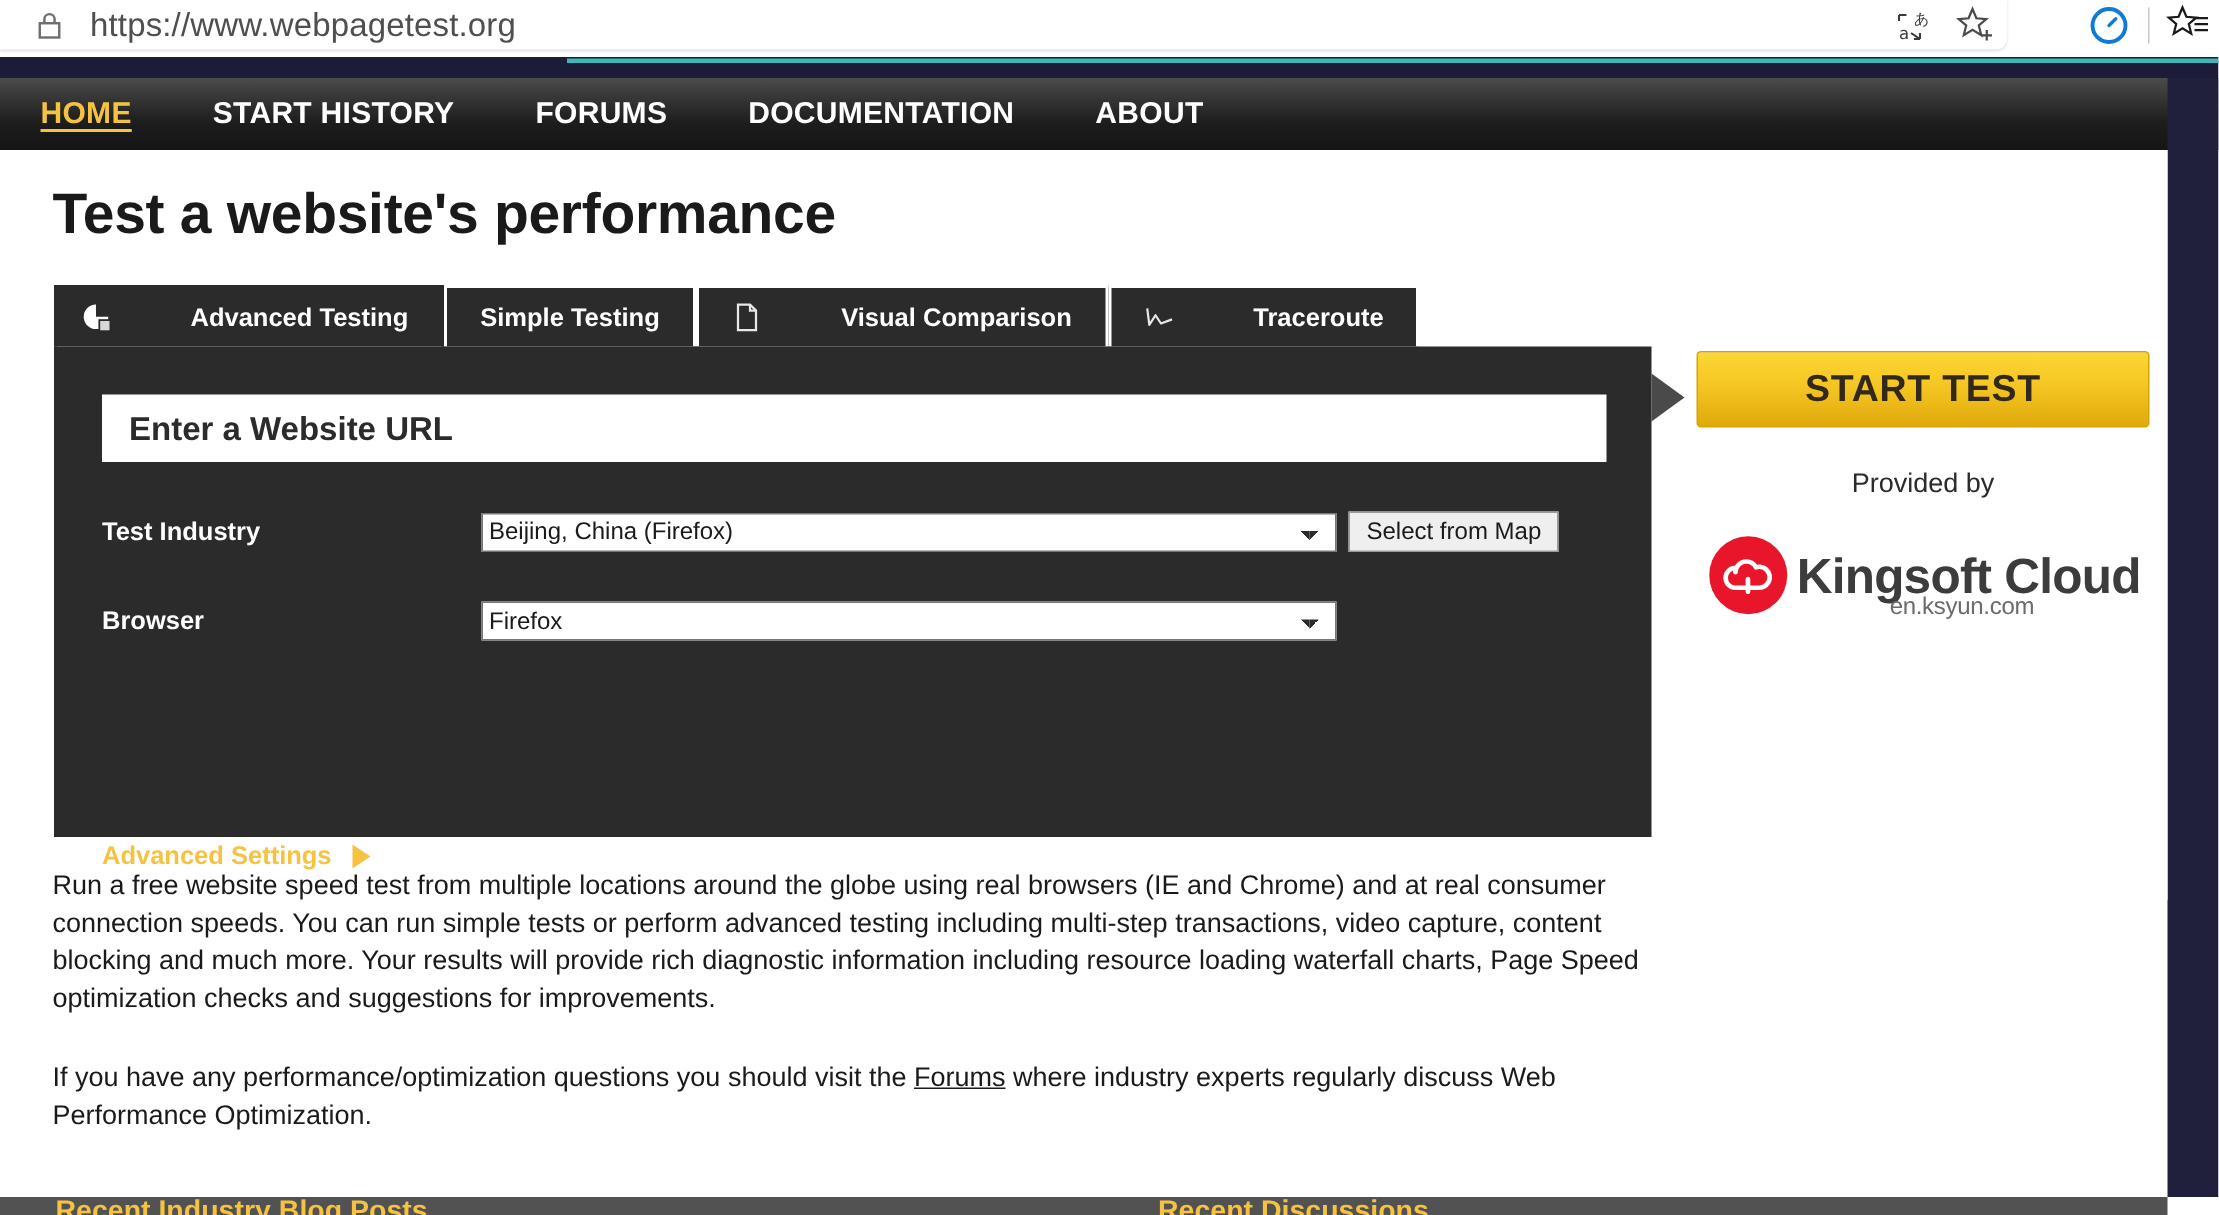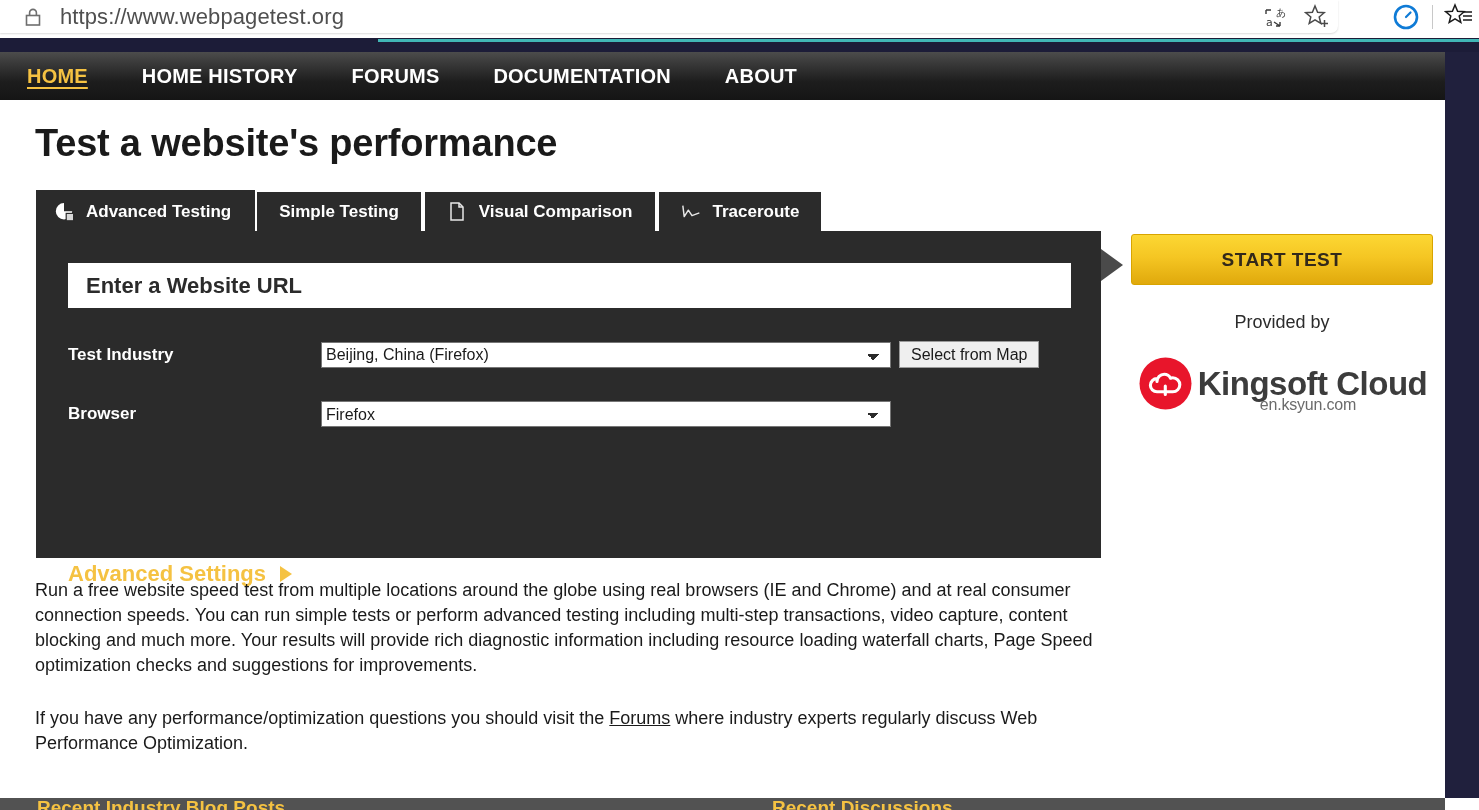--- a/index.html
+++ b/index.html
@@ -170,20 +170,21 @@
     color: #ffffff;
     font-size: 17px;
     font-weight: bold;
     display: flex;
     align-items: center;
     padding: 0 22px;
     cursor: pointer;
     border: 2px solid #ffffff;
     border-bottom: none;
     margin-right: 0;
+    gap: 41px;
   }
   .tab.active {
     background: #2b2b2b;
     border-color: #2b2b2b;
     padding-left: 16px;
   }
   .tab-icon {
     width: 22px;
     height: 22px;
     margin-right: 10px;
@@ -267,21 +268,21 @@
 
   .adv-settings {
     position: absolute;
     left: 32px;
     top: 330px;
     display: flex;
     align-items: center;
   }
   .adv-settings-label {
     color: #f5c242;
-    font-size: 22px;
+    font-size: 17px;
     font-weight: bold;
     cursor: pointer;
   }
   .adv-triangle {
     margin-left: 14px;
     width: 0; height: 0;
     border-left: 12px solid #f5c242;
     border-top: 8px solid transparent;
     border-bottom: 8px solid transparent;
     cursor: pointer;
@@ -309,21 +310,21 @@
   .start-test-btn {
     position: absolute;
     left: 1131px;
     top: 134px;
     width: 302px;
     height: 51px;
     background: linear-gradient(to bottom, #fcd733 0%, #f5c623 45%, #e0a90c 100%);
     border: 1px solid #d8a400;
     border-radius: 3px;
     color: #33291a;
-    font-size: 19px;
+    font-size: 25px;
     font-weight: bold;
     letter-spacing: 0.5px;
     cursor: pointer;
     font-family: "Liberation Sans", sans-serif;
   }
   .provided-by {
     position: absolute;
     left: 1131px;
     top: 212px;
     width: 302px;
@@ -452,21 +453,21 @@
       </svg>
     </span>
   </div>
 </div>
 
 <div class="navy-strip"></div>
 <div class="teal-line"></div>
 
 <div class="navbar">
   <div class="nav-item active">HOME</div>
-  <div class="nav-item">HOME HISTORY</div>
+  <div class="nav-item">START HISTORY</div>
   <div class="nav-item">FORUMS</div>
   <div class="nav-item">DOCUMENTATION</div>
   <div class="nav-item">ABOUT</div>
 </div>
 
 <div class="right-navy"></div>
 
 <div class="page">
 
   <div class="page-title">Test a website's performance</div>

